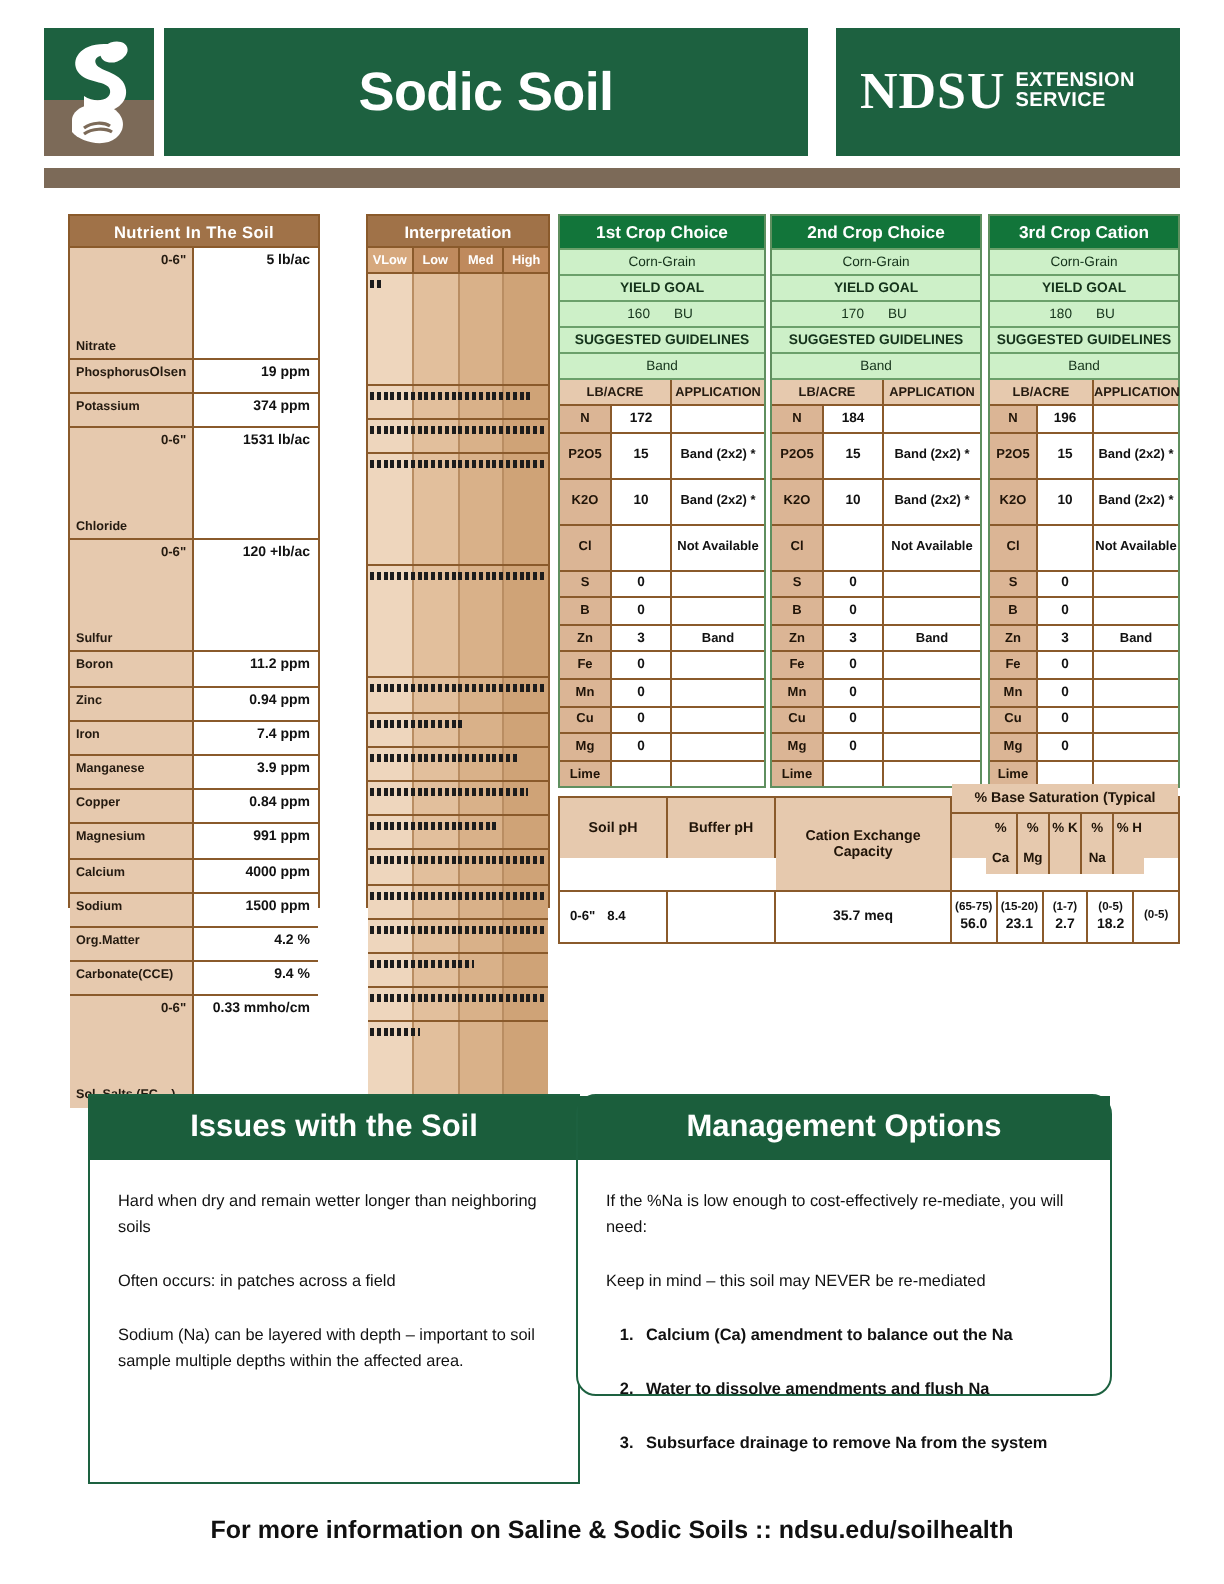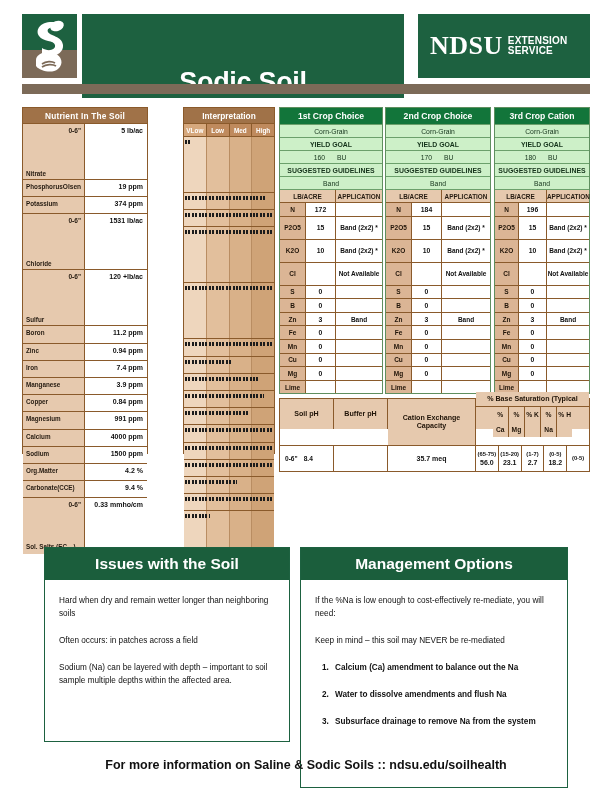--- a/index.html
+++ b/index.html
@@ -16,42 +16,42 @@
   
   .header { position:absolute; left:0; top:0; width:612px; height:96px; }
   .logo-box {
     position:absolute; left:22px; top:14px; width:55px; height:64px;
     background:#1d6140;
     overflow:hidden;
   }
   .logo-box .soil { position:absolute; left:0; bottom:0; width:55px; height:28px; background:#7c6a58; }
   .logo-box svg { position:absolute; left:0; top:0; }
   .title-bar {
-    position:absolute; left:82px; top:14px; width:322px; height:84px;
+    position:absolute; left:82px; top:14px; width:322px; height:64px;
     background:#1d6140;
-    display:flex; align-items:flex-end; justify-content:center;
+    display:flex; align-items:center; justify-content:center;
   }
   .title-bar .title {
     color:#ffffff; font-size:27px; font-weight:bold; letter-spacing:-0.3px;
   }
   .ndsu-bar {
     position:absolute; left:418px; top:14px; width:172px; height:64px;
     background:#1d6140;
     display:flex; align-items:center; padding-left:12px;
   }
   .ndsu-main { color:#ffffff; font-family:"Liberation Serif", serif; font-size:26px; font-weight:bold; letter-spacing:0.5px; }
   .ndsu-sub { color:#ffffff; font-size:10px; line-height:10.5px; font-weight:bold; margin-left:5px; letter-spacing:0.2px; }
   .tan-strip { position:absolute; left:22px; top:84px; width:568px; height:10px; background:#7c6a58; }
 
   
   .sheet { position:absolute; left:22px; top:107px; width:568px; }
 
   
   .nutrient-tbl {
-    position:absolute; left:0px; top:0px; width:126px;
+    position:absolute; left:12px; top:0px; width:126px;
     border:1px solid #8a5a2b;
   }
   .ntbl-head {
     background:#a07248; color:#fff; font-size:8.3px; font-weight:bold;
     text-align:center; height:16px; line-height:16px; letter-spacing:0.2px;
     border-bottom:1px solid #8a5a2b;
   }
   .nrow { display:flex; border-bottom:1px solid #8a5a2b; position:relative; }
   .nrow:last-child { border-bottom:none; }
   .ncell-label {
@@ -990,21 +990,21 @@
 
 <div class="panel" style="left:44px;top:547px;width:246px;height:195px;">
   <div class="panel-head">Issues with the Soil</div>
   <div class="panel-body" id="issues-body">
       <p>Hard when dry and remain wetter longer than neighboring soils</p>
       <p>Often occurs: in patches across a field</p>
       <p>Sodium (Na) can be layered with depth – important to soil sample multiple depths within the affected area.</p>
     </div>
 </div>
 
-<div class="panel" style="left:300px;top:547px;width:268px;height:241px;">
+<div class="panel" style="left:288px;top:547px;width:268px;height:151px;border-radius:10px;">
   <div class="panel-head">Management Options</div>
   <div class="panel-body" id="mgmt-body">
       <p>If the %Na is low enough to cost-effectively re-mediate, you will need:</p>
       <p>Keep in mind – this soil may NEVER be re-mediated</p>
       <ol>
         <li>Calcium (Ca) amendment to balance out the Na</li>
         <li>Water to dissolve amendments and flush Na</li>
         <li> Subsurface drainage to remove Na from the system</li>
       </ol>
     </div>

